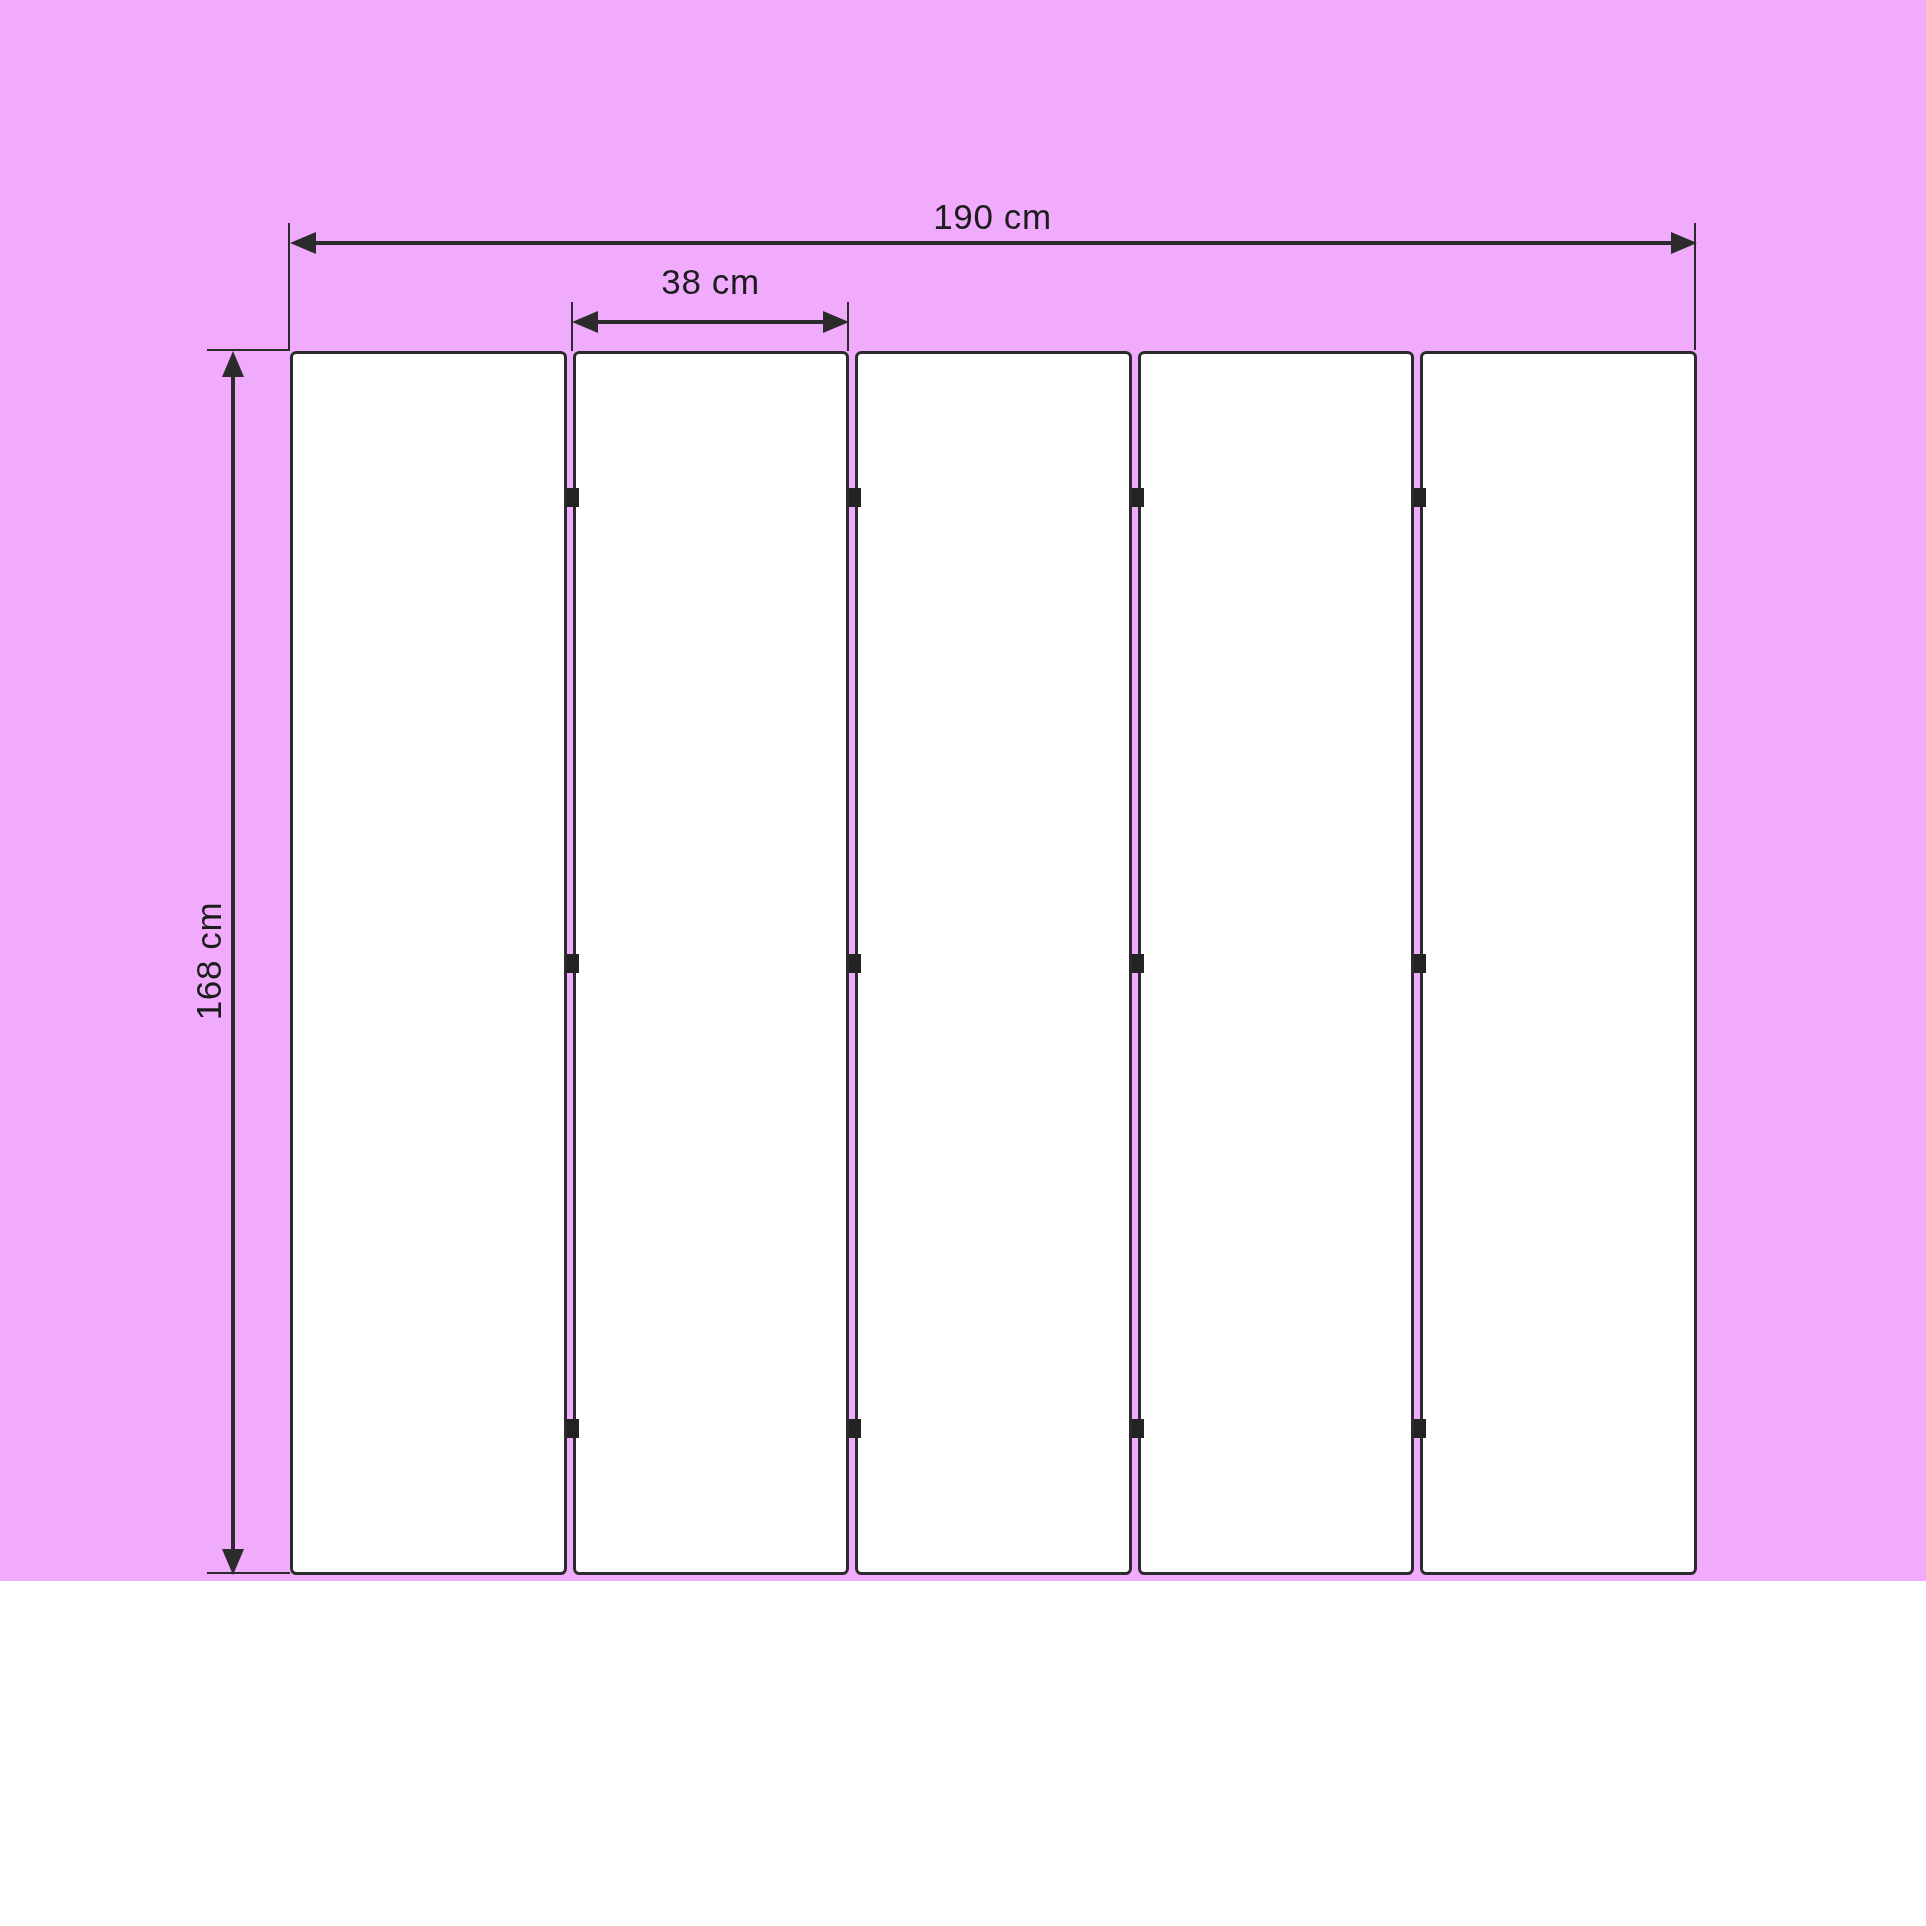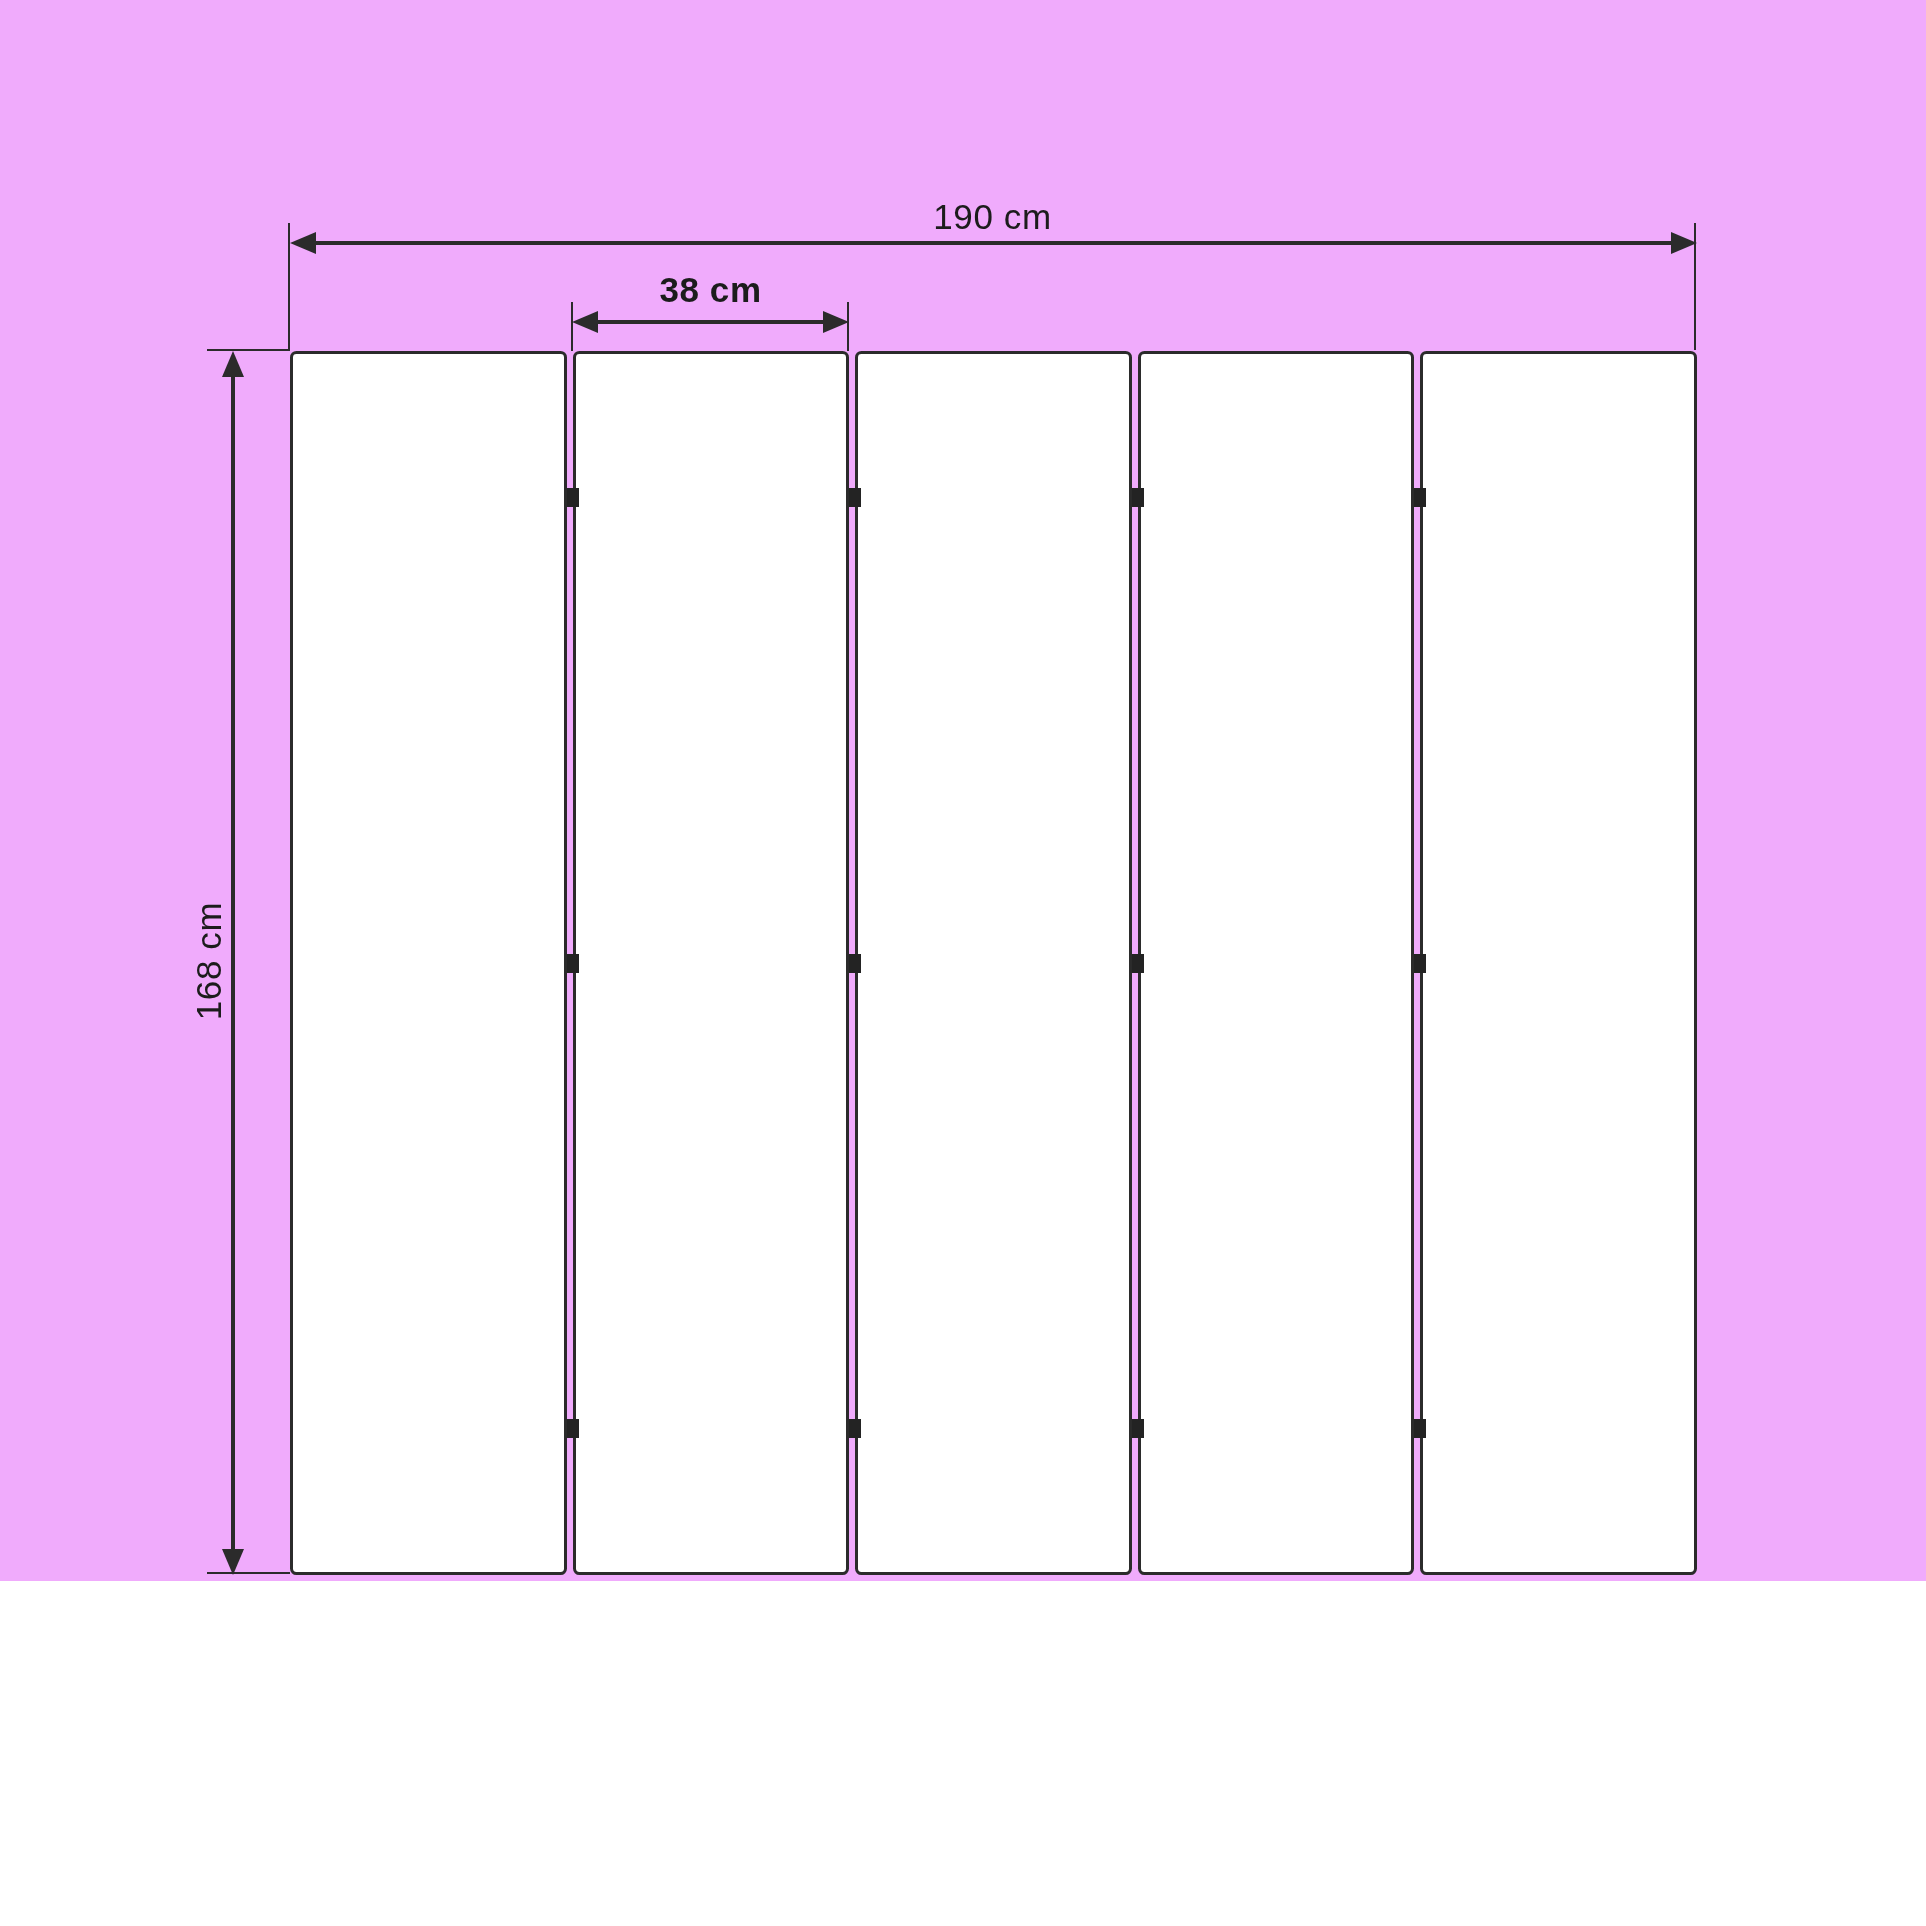--- a/index.html
+++ b/index.html
@@ -97,21 +97,21 @@
   #total-arrow-l    { left: 290px;  top: 232px; }
   #total-arrow-r    { left: 1671px; top: 232px; }
   #total-label      { left: 896px; top: 199px; }
 
   
   #panelw-ext-left  { left: 571px;  top: 302px; width: 1.9px; height: 49px; }
   #panelw-ext-right { left: 847px; top: 302px; width: 1.9px; height: 49px; }
   #panelw-line      { left: 584px;  top: 320px; width: 252px; height: 3.9px; }
   #panelw-arrow-l   { left: 572px;  top: 311px; }
   #panelw-arrow-r   { left: 823px; top: 311px; }
-  #panelw-label     { left: 614px;  top: 272px; font-weight: bold; }
+  #panelw-label     { left: 614px;  top: 264px; }
 
   
   #height-ext-top    { left: 207px; top: 349px;  width: 83px; height: 1.9px; }
   #height-ext-bottom { left: 207px; top: 1572px; width: 83px; height: 1.9px; }
   #height-line       { left: 231px; top: 363px;  width: 3.9px; height: 1199px; }
   #height-arrow-up   { left: 222px; top: 351px; }
   #height-arrow-down { left: 222px; top: 1549px; }
   #height-label      { left: 112px; top: 943px; }
 </style>
 </head>

